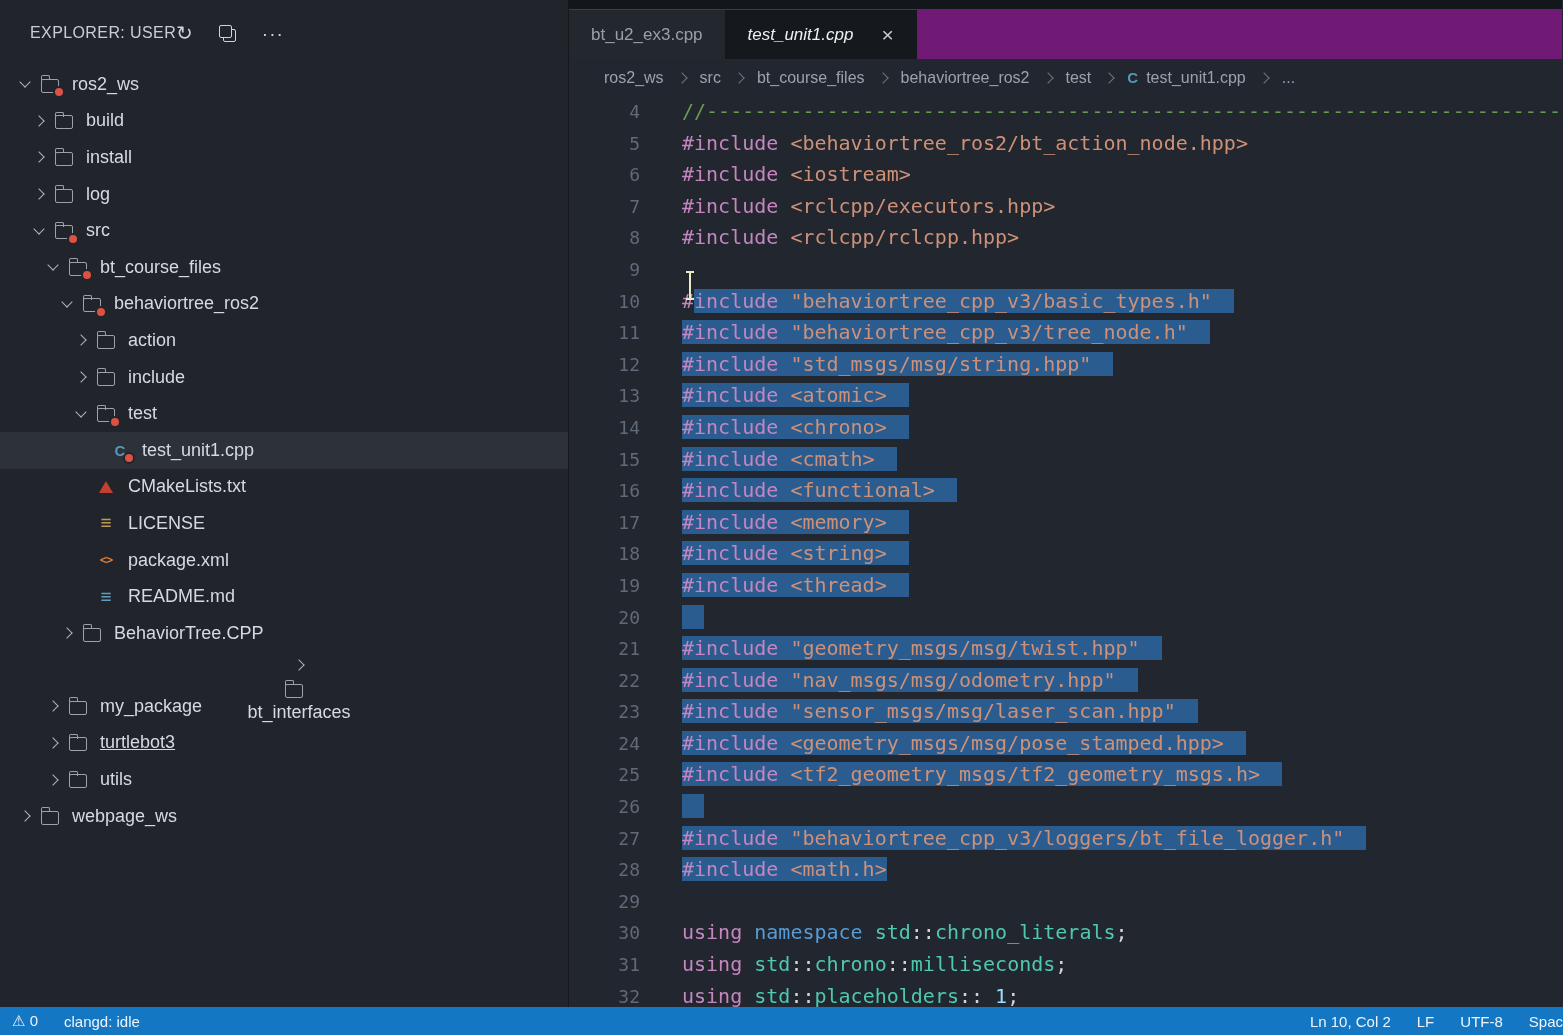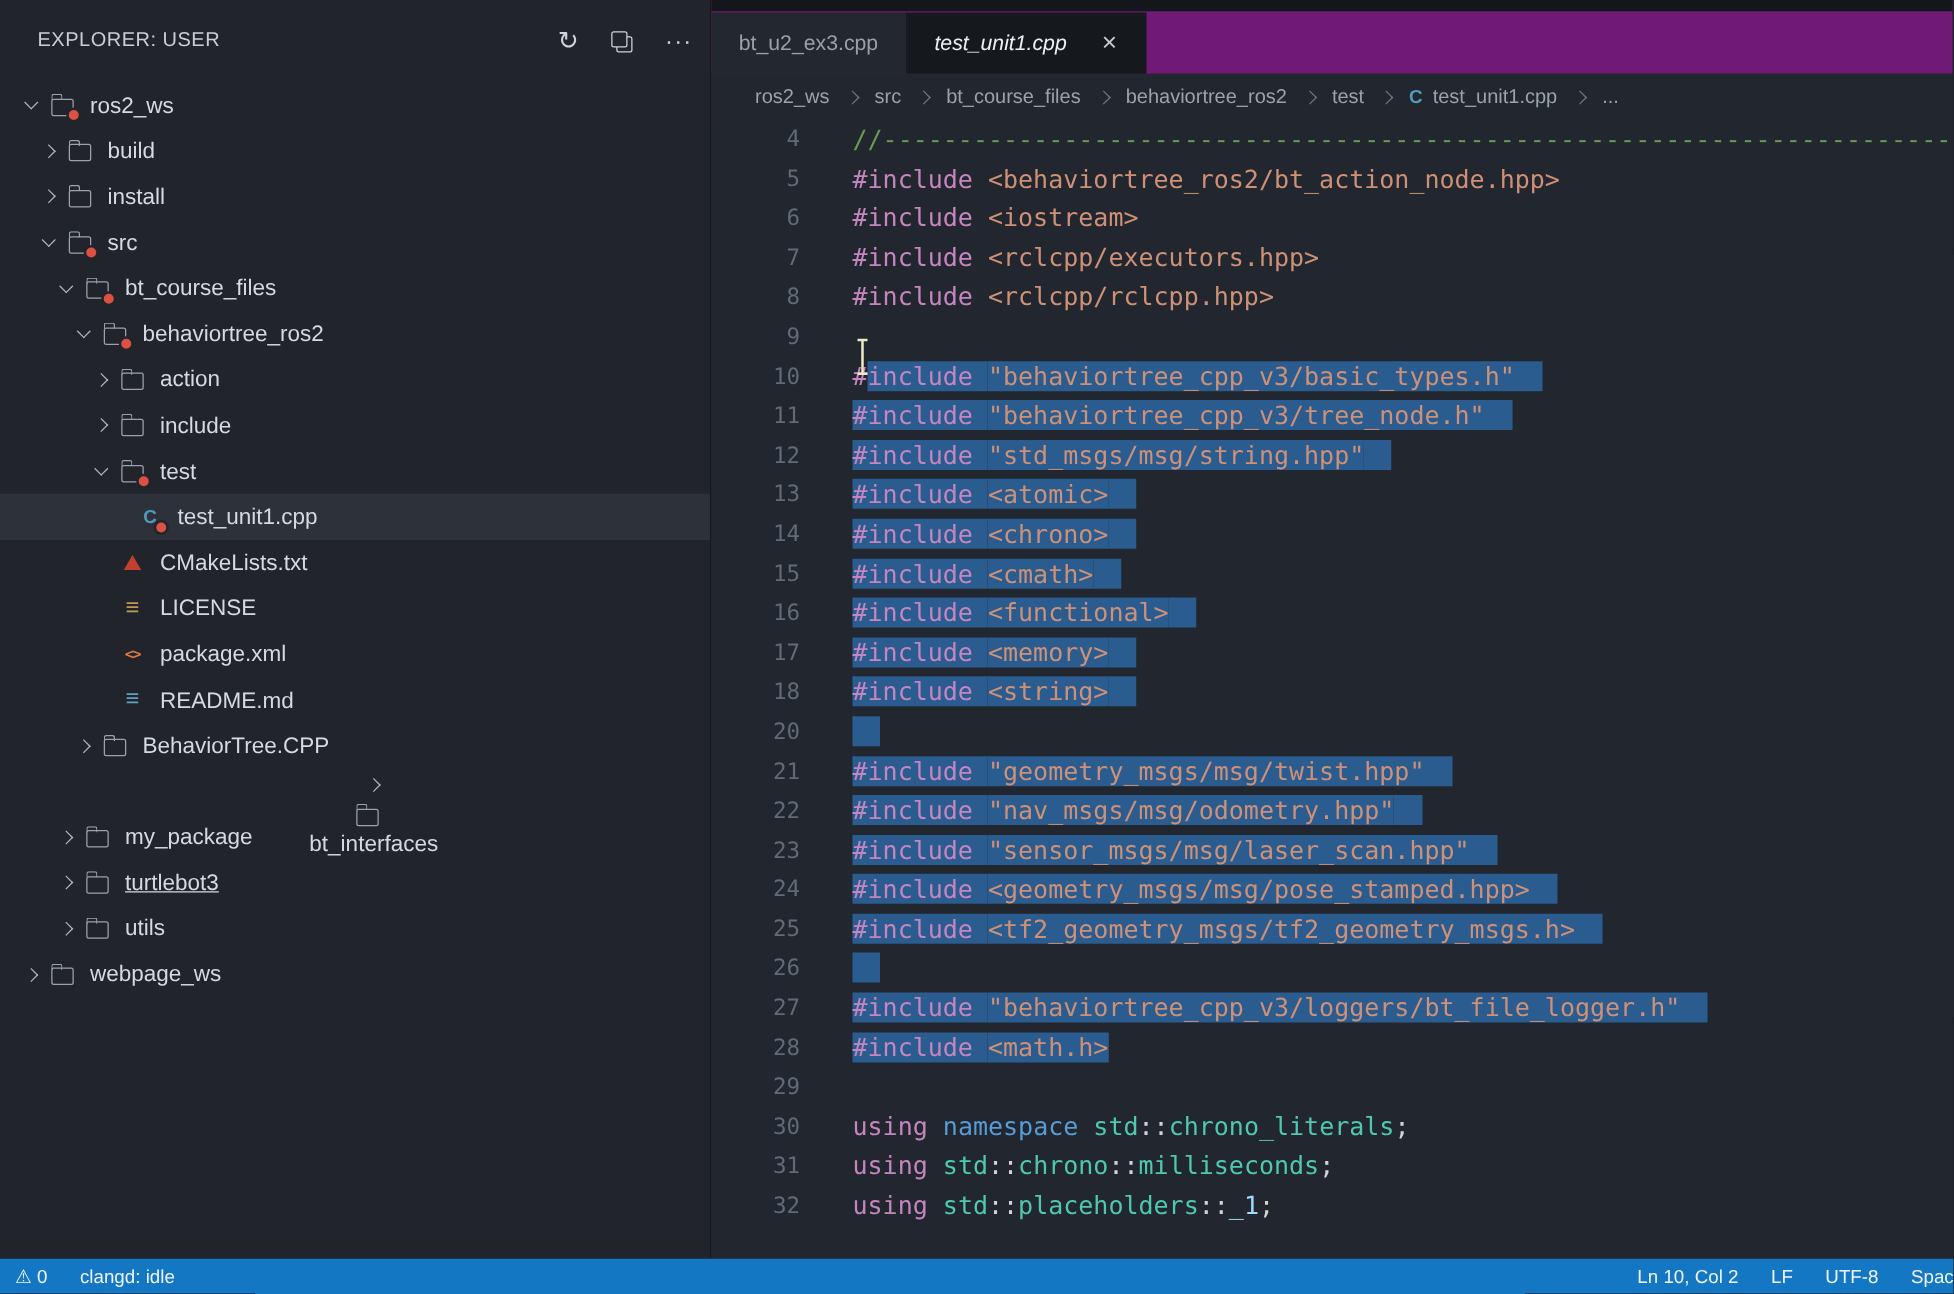--- a/index.html
+++ b/index.html
@@ -1,21 +1,21 @@
 <!DOCTYPE html>
 <html><head>
 <meta charset="utf-8">
 <style>
   html,body{margin:0;padding:0;background:#111;}
   .app{position:relative;width:1563px;height:1035px;background:#22262e;overflow:hidden;
        font-family:"Liberation Sans",sans-serif;color:#d3d8e0;}
 
   
   .sidebar{position:absolute;left:0;top:0;width:568px;bottom:28px;background:#21252b;border-right:1px solid #15171c;overflow:hidden;}
-  .sidebar-header{height:66px;display:flex;align-items:center;justify-content:space-between;padding:0 14px 0 30px;}
+  .sidebar-header{height:66px;display:flex;align-items:center;padding:0 14px 0 30px;}
   .sidebar-title{color:#c9ced6;font-size:16px;letter-spacing:.4px;}
   .sidebar-actions{display:flex;align-items:center;gap:26px;}
   .hicon{color:#cfd3da;font-size:20px;line-height:1;cursor:pointer;}
   .collapse-icon{width:17px;height:17px;position:relative;display:inline-block;}
   .collapse-icon::before{content:"";position:absolute;right:0;bottom:0;width:11px;height:11px;border:1.5px solid #cfd3da;border-radius:2px;}
   .collapse-icon::after{content:"";position:absolute;left:0;top:0;width:11px;height:11px;border:1.5px solid #cfd3da;border-radius:2px;background:#21252b;}
   .more-icon{font-size:19px;letter-spacing:1px;}
 
   .tree{position:absolute;top:66px;left:0;right:0;}
   .tree-row{height:36.6px;display:flex;align-items:center;font-size:18px;color:#d5dae2;cursor:pointer;position:relative;white-space:nowrap;}
@@ -96,20 +96,25 @@
           <span class="chev right"></span>
           <span class="ticon folder"></span>
           <span class="tree-label">build</span>
         </div>
         <div class="tree-row" style="padding-left: 26px;">
           <span class="chev right"></span>
           <span class="ticon folder"></span>
           <span class="tree-label">install</span>
         </div>
         <div class="tree-row" style="padding-left: 26px;">
+          <span class="chev right"></span>
+          <span class="ticon folder"></span>
+          <span class="tree-label">log</span>
+        </div>
+        <div class="tree-row" style="padding-left: 26px;">
           <span class="chev down"></span>
           <span class="ticon folder-open">
             <span class="gitdot"></span>
           </span>
           <span class="tree-label">src</span>
         </div>
         <div class="tree-row" style="padding-left: 40px;">
           <span class="chev down"></span>
           <span class="ticon folder-open">
             <span class="gitdot"></span>
@@ -235,20 +240,21 @@
         <div class="code-line"><span class="gutter">9</span><span class="line-text"></span></div>
         <div class="code-line"><span class="gutter">10</span><span class="line-text"><span class="tok-k">#</span><span class="tok-k sel">include </span><span class="tok-s sel und">"behaviortree_cpp_v3/basic_types.h"</span><span class="sel nl"> </span></span></div>
         <div class="code-line"><span class="gutter">11</span><span class="line-text"><span class="tok-k sel">#include </span><span class="tok-s sel und">"behaviortree_cpp_v3/tree_node.h"</span><span class="sel nl"> </span></span></div>
         <div class="code-line"><span class="gutter">12</span><span class="line-text"><span class="tok-k sel">#include </span><span class="tok-s sel und">"std_msgs/msg/string.hpp"</span><span class="sel nl"> </span></span></div>
         <div class="code-line"><span class="gutter">13</span><span class="line-text"><span class="tok-k sel">#include </span><span class="tok-s sel und">&lt;atomic&gt;</span><span class="sel nl"> </span></span></div>
         <div class="code-line"><span class="gutter">14</span><span class="line-text"><span class="tok-k sel">#include </span><span class="tok-s sel und">&lt;chrono&gt;</span><span class="sel nl"> </span></span></div>
         <div class="code-line"><span class="gutter">15</span><span class="line-text"><span class="tok-k sel">#include </span><span class="tok-s sel und">&lt;cmath&gt;</span><span class="sel nl"> </span></span></div>
         <div class="code-line"><span class="gutter">16</span><span class="line-text"><span class="tok-k sel">#include </span><span class="tok-s sel und">&lt;functional&gt;</span><span class="sel nl"> </span></span></div>
         <div class="code-line"><span class="gutter">17</span><span class="line-text"><span class="tok-k sel">#include </span><span class="tok-s sel und">&lt;memory&gt;</span><span class="sel nl"> </span></span></div>
         <div class="code-line"><span class="gutter">18</span><span class="line-text"><span class="tok-k sel">#include </span><span class="tok-s sel und">&lt;string&gt;</span><span class="sel nl"> </span></span></div>
+        <div class="code-line"><span class="gutter">19</span><span class="line-text"><span class="tok-k sel">#include </span><span class="tok-s sel und">&lt;thread&gt;</span><span class="sel nl"> </span></span></div>
         <div class="code-line"><span class="gutter">20</span><span class="line-text"><span class="sel nl"> </span></span></div>
         <div class="code-line"><span class="gutter">21</span><span class="line-text"><span class="tok-k sel">#include </span><span class="tok-s sel und">"geometry_msgs/msg/twist.hpp"</span><span class="sel nl"> </span></span></div>
         <div class="code-line"><span class="gutter">22</span><span class="line-text"><span class="tok-k sel">#include </span><span class="tok-s sel und">"nav_msgs/msg/odometry.hpp"</span><span class="sel nl"> </span></span></div>
         <div class="code-line"><span class="gutter">23</span><span class="line-text"><span class="tok-k sel">#include </span><span class="tok-s sel und">"sensor_msgs/msg/laser_scan.hpp"</span><span class="sel nl"> </span></span></div>
         <div class="code-line"><span class="gutter">24</span><span class="line-text"><span class="tok-k sel">#include </span><span class="tok-s sel und">&lt;geometry_msgs/msg/pose_stamped.hpp&gt;</span><span class="sel nl"> </span></span></div>
         <div class="code-line"><span class="gutter">25</span><span class="line-text"><span class="tok-k sel">#include </span><span class="tok-s sel und">&lt;tf2_geometry_msgs/tf2_geometry_msgs.h&gt;</span><span class="sel nl"> </span></span></div>
         <div class="code-line"><span class="gutter">26</span><span class="line-text"><span class="sel nl"> </span></span></div>
         <div class="code-line"><span class="gutter">27</span><span class="line-text"><span class="tok-k sel">#include </span><span class="tok-s sel und">"behaviortree_cpp_v3/loggers/bt_file_logger.h"</span><span class="sel nl"> </span></span></div>
         <div class="code-line"><span class="gutter">28</span><span class="line-text"><span class="tok-k sel">#include </span><span class="tok-s sel und">&lt;math.h&gt;</span></span></div>
         <div class="code-line"><span class="gutter">29</span><span class="line-text"></span></div>

